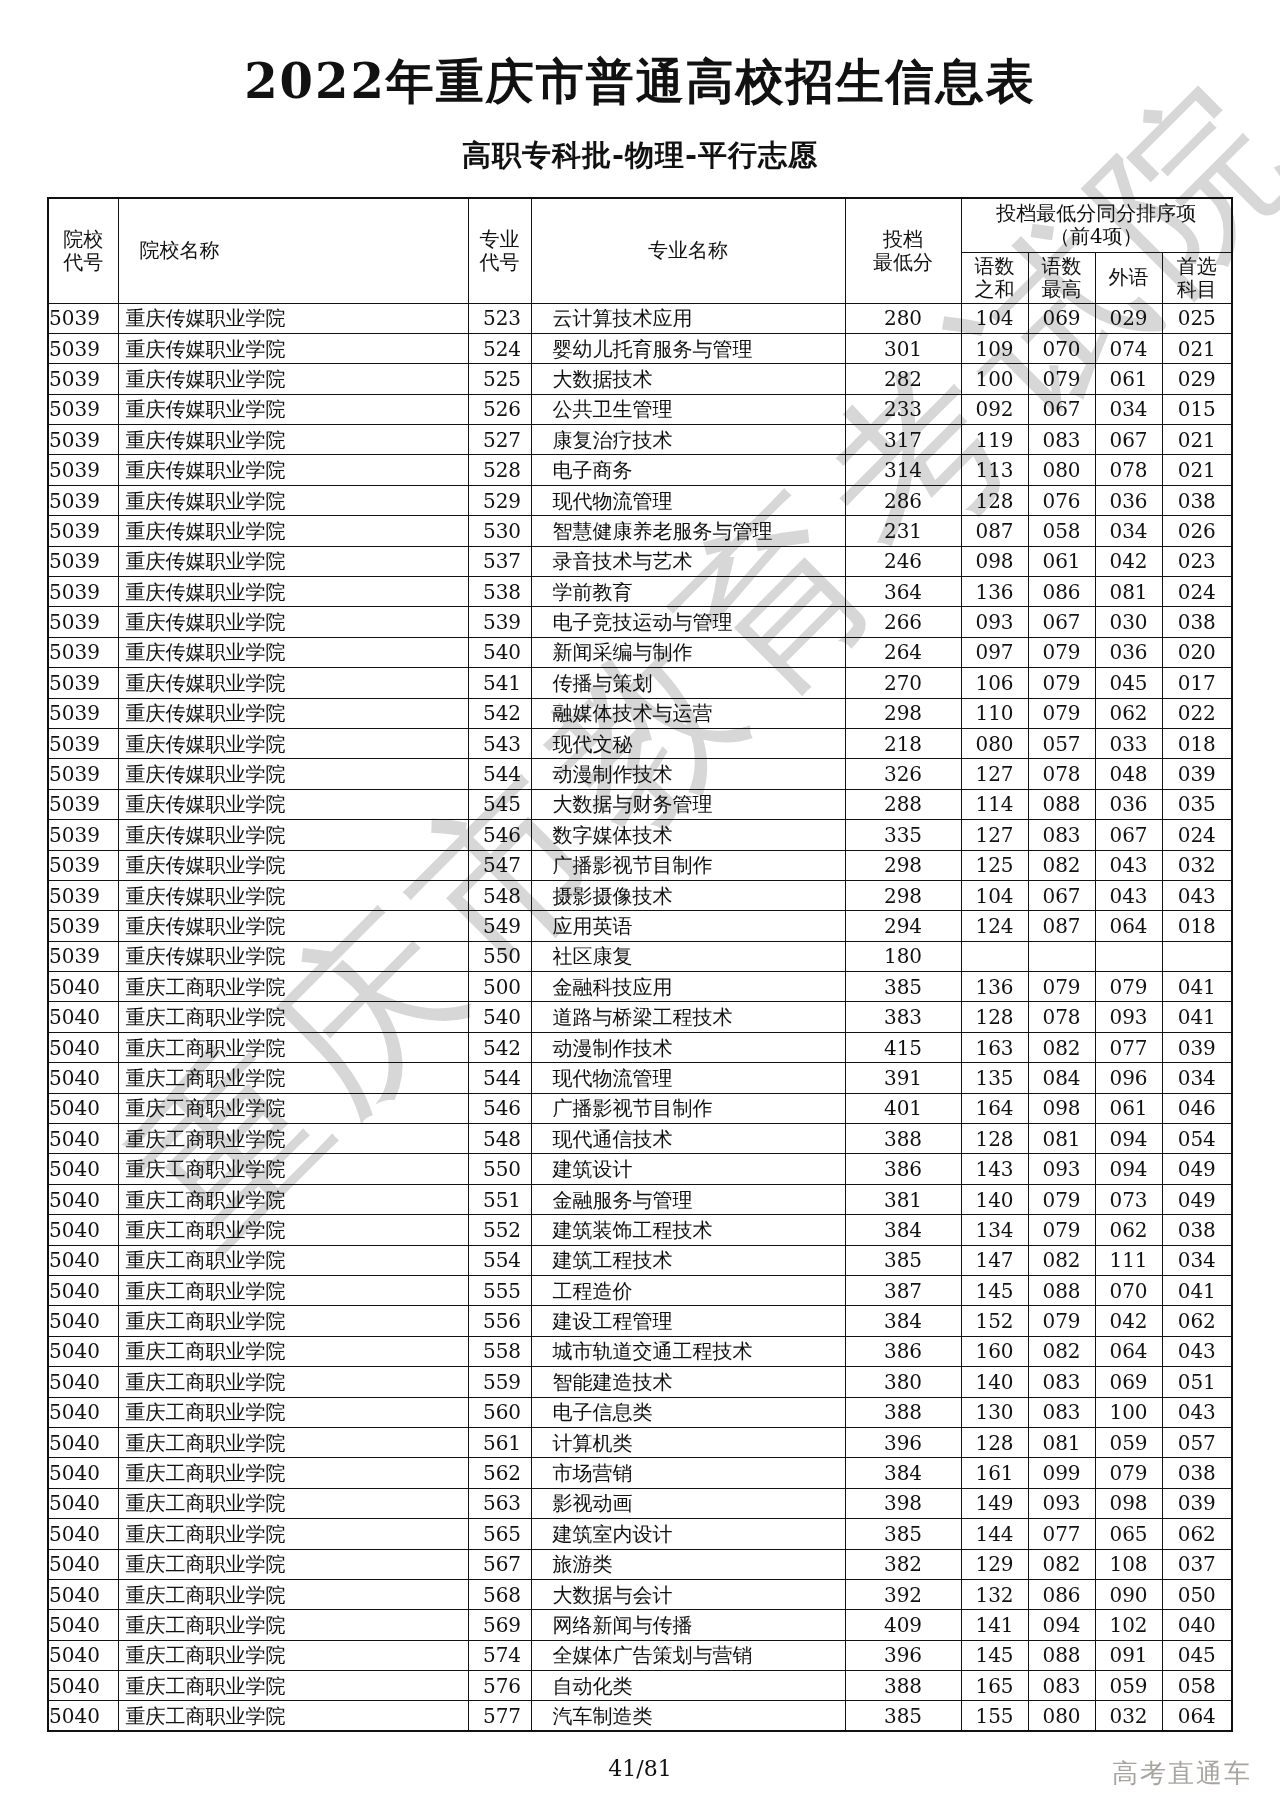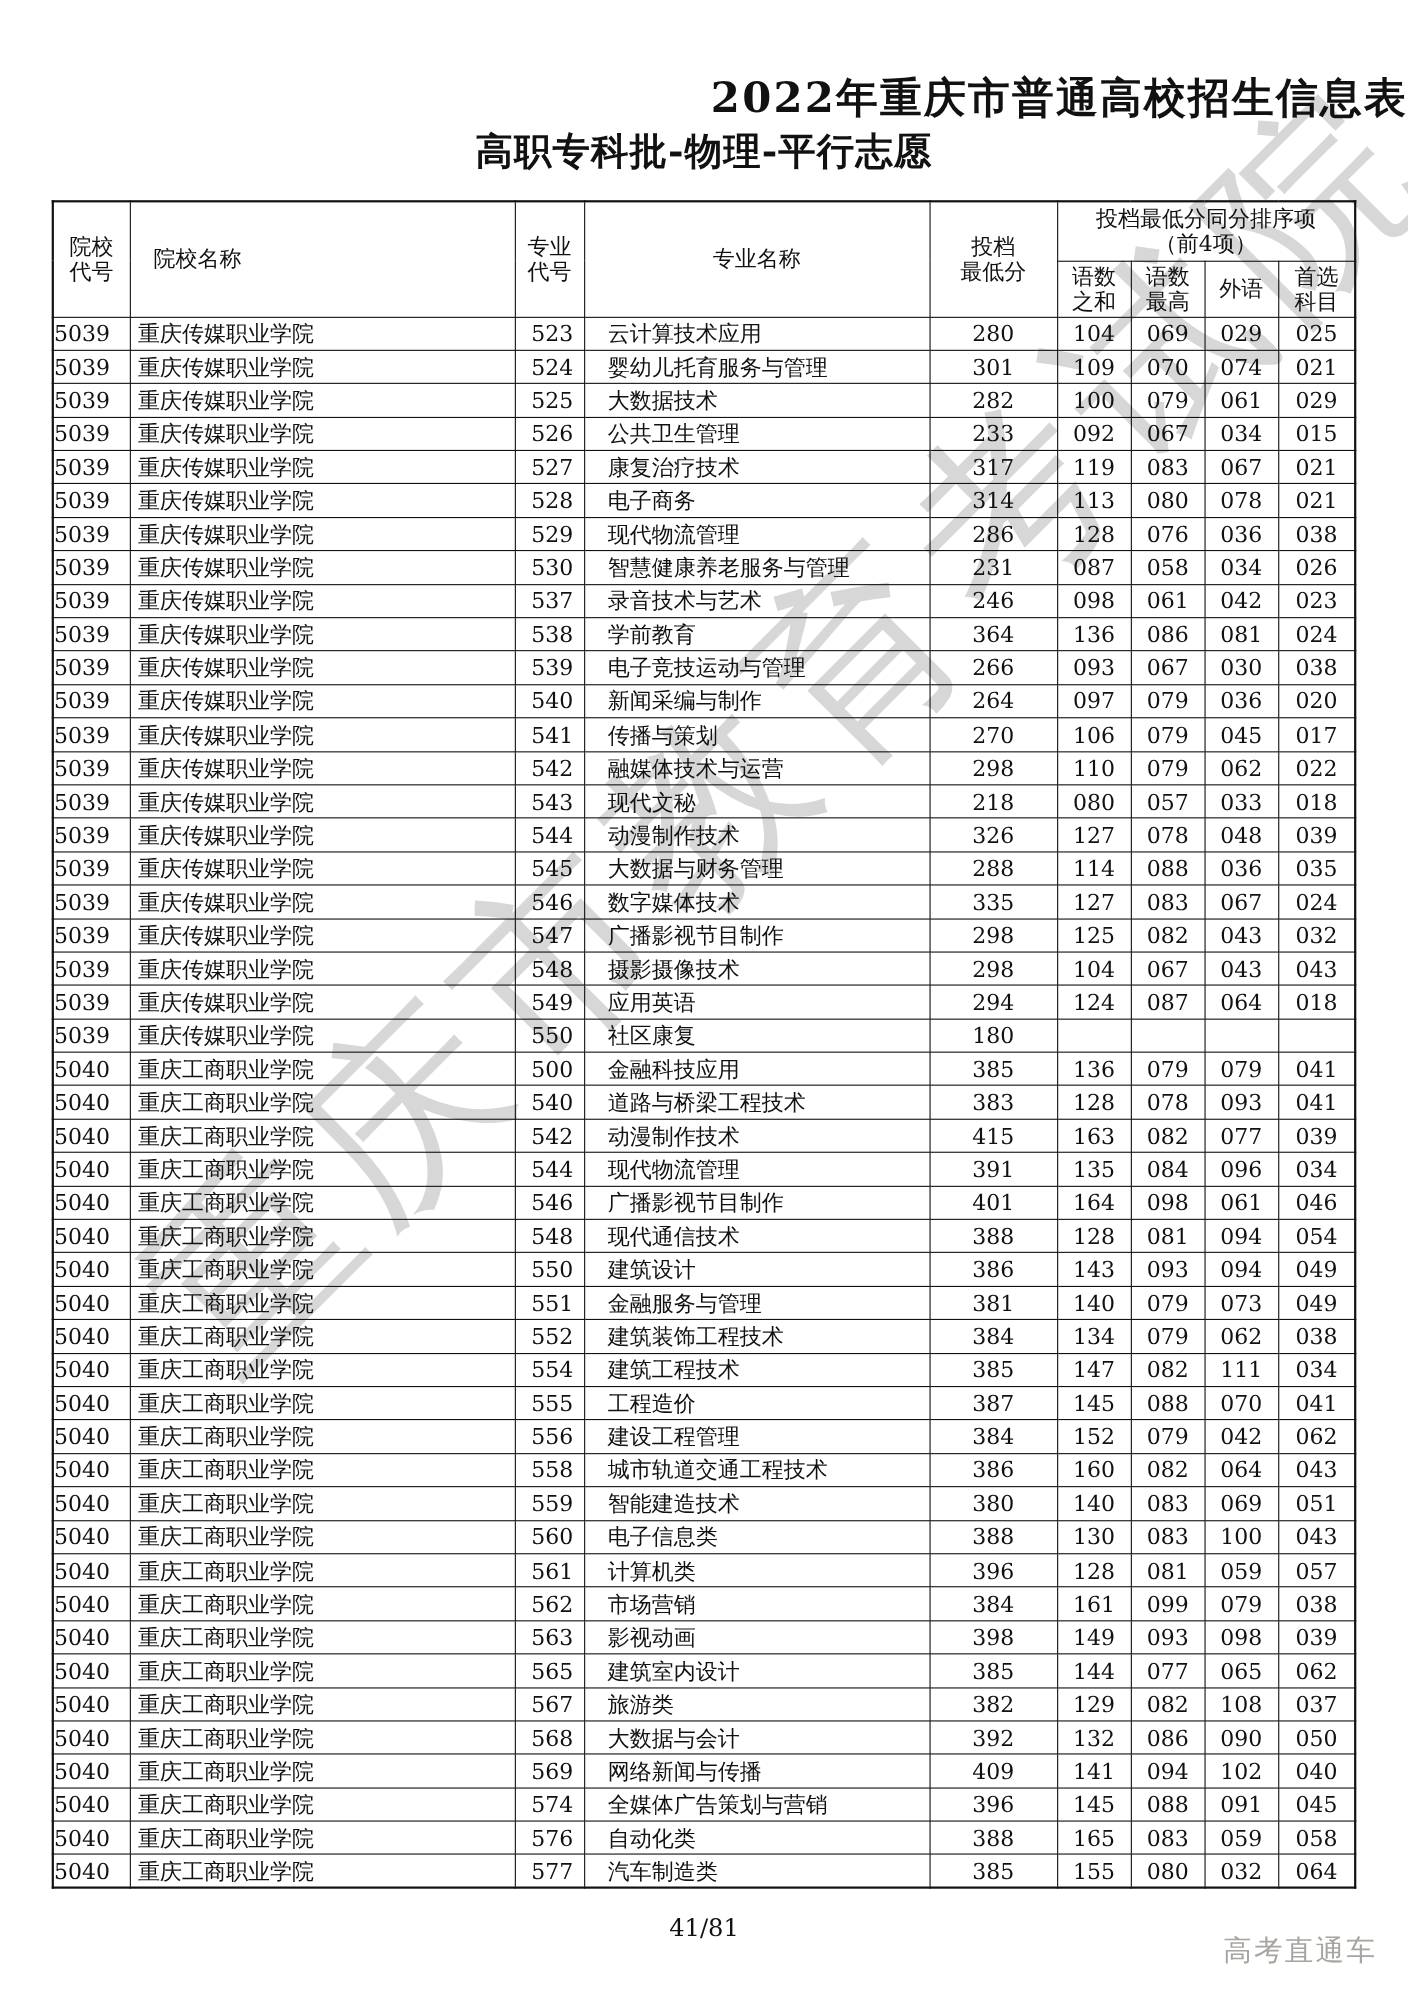--- a/index.html
+++ b/index.html
@@ -7,30 +7,31 @@
   body {
     width: 1280px; height: 1811px;
     position: relative;
     font-family: "DejaVu Serif", "Liberation Serif", serif;
     color: #111;
     overflow: hidden;
   }
   .page { position: relative; width: 100%; height: 100%; z-index: 1; }
 
   .doc-title {
-    text-align: right;
-    font-size: 38px;
+    text-align: center;
+    font-size: 48px;
     font-weight: bold;
-    padding-top: 64px;
+    padding-top: 50px;
     letter-spacing: 2px;
   }
   .doc-subtitle {
     text-align: center;
-    font-size: 34px;
+    font-size: 29px;
     font-weight: bold;
+    margin-top: 22px;
     letter-spacing: 1px;
   }
 
   table.score-table {
     border-collapse: collapse;
     table-layout: fixed;
     margin: 21px auto 0 auto;
     width: 1184px;
     background: transparent;
   }

